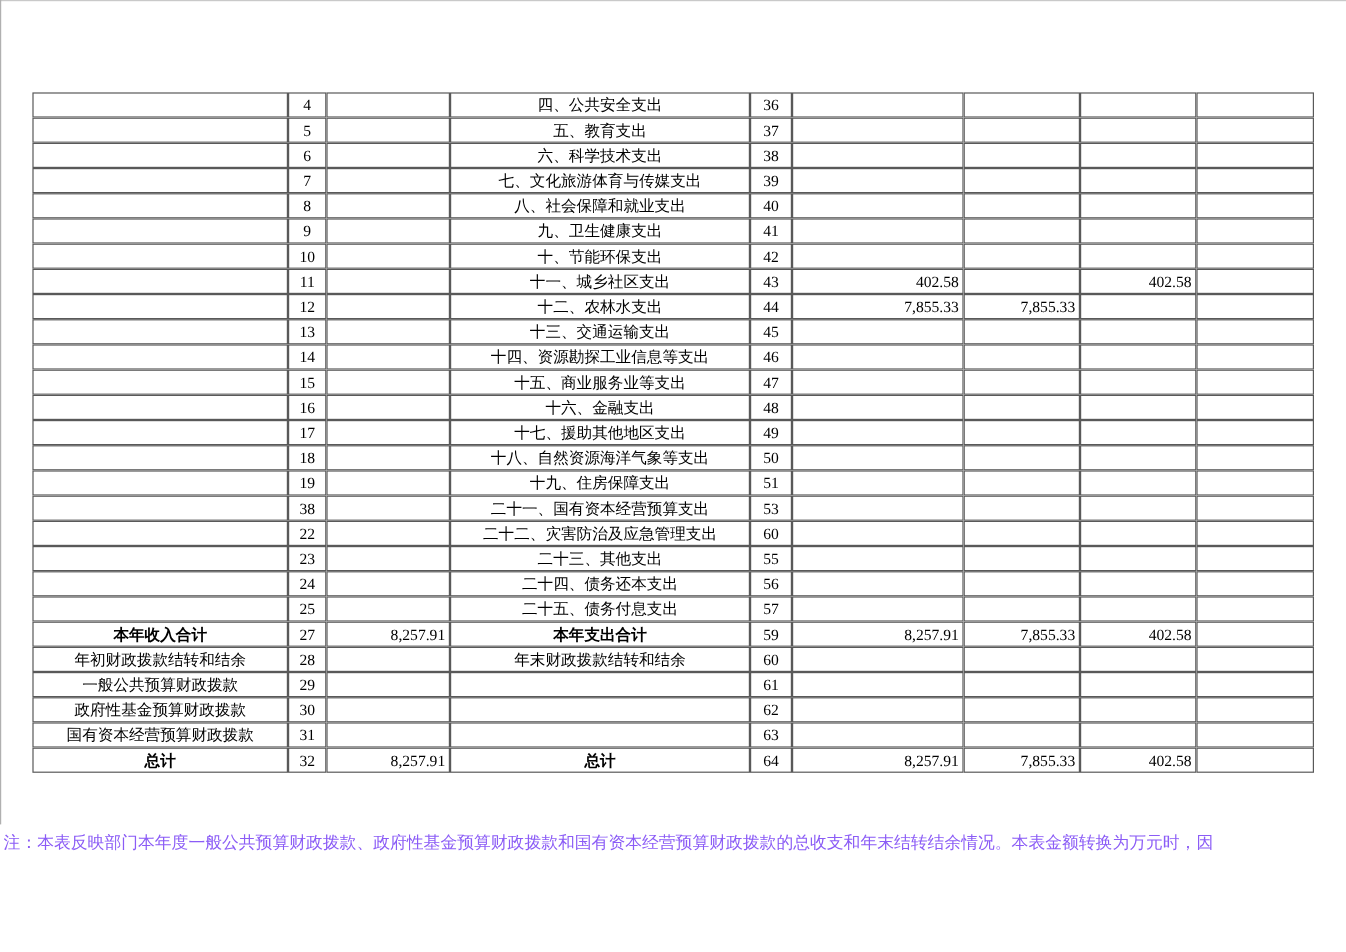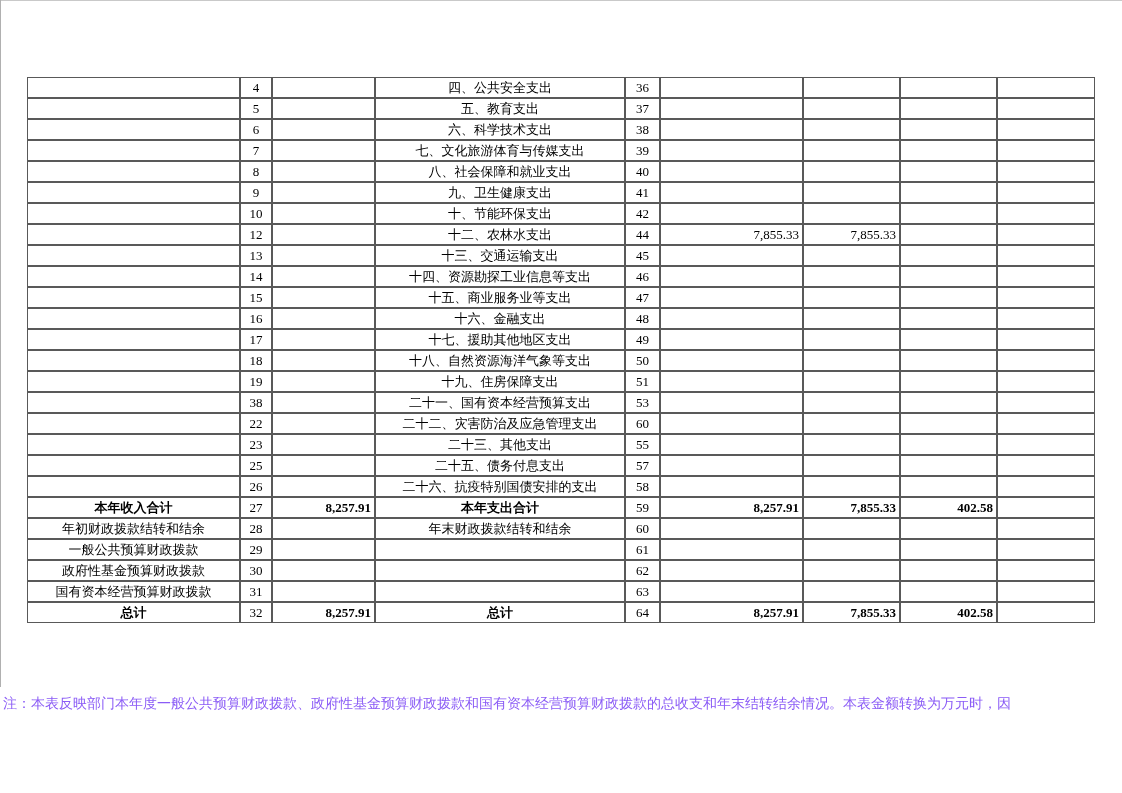--- a/index.html
+++ b/index.html
@@ -32,21 +32,21 @@
     height: 21px;
     padding: 0 3px;
     white-space: nowrap; overflow: hidden;
     line-height: 19px;
     background: #ffffff;
   }
   td.t-left   { text-align: center; }
   td.t-center { text-align: center; }
   td.t-right  { text-align: right; }
   tr.em td.lbl { font-weight: bold; text-align: center; }
-  tr.em td.amt { font-weight: bold; margin-top: 13px; }
+  tr.em td.amt { font-weight: normal; margin-top: 13px; }
   .footnote {
     position: absolute; left: 3px; top: 695px;
     width: 1117px;
     font-size: 14px; line-height: 17px;
     white-space: nowrap; overflow: hidden;
     color: #8b5cf6;
   }
 </style>
 </head>
 <body>
@@ -139,20 +139,31 @@
         <td class="t-right amt"></td>
         <td class="t-left lbl">十、节能环保支出</td>
         <td class="t-center">42</td>
         <td class="t-right amt"></td>
         <td class="t-right amt"></td>
         <td class="t-right amt"></td>
         <td class="t-right amt"></td>
       </tr>
       <tr>
         <td class="t-left lbl"></td>
+        <td class="t-center">11</td>
+        <td class="t-right amt"></td>
+        <td class="t-left lbl">十一、城乡社区支出</td>
+        <td class="t-center">43</td>
+        <td class="t-right amt">402.58</td>
+        <td class="t-right amt"></td>
+        <td class="t-right amt">402.58</td>
+        <td class="t-right amt"></td>
+      </tr>
+      <tr>
+        <td class="t-left lbl"></td>
         <td class="t-center">12</td>
         <td class="t-right amt"></td>
         <td class="t-left lbl">十二、农林水支出</td>
         <td class="t-center">44</td>
         <td class="t-right amt">7,855.33</td>
         <td class="t-right amt">7,855.33</td>
         <td class="t-right amt"></td>
         <td class="t-right amt"></td>
       </tr>
       <tr>
@@ -260,35 +271,35 @@
         <td class="t-right amt"></td>
         <td class="t-left lbl">二十三、其他支出</td>
         <td class="t-center">55</td>
         <td class="t-right amt"></td>
         <td class="t-right amt"></td>
         <td class="t-right amt"></td>
         <td class="t-right amt"></td>
       </tr>
       <tr>
         <td class="t-left lbl"></td>
+        <td class="t-center">24</td>
+        <td class="t-right amt"></td>
+        <td class="t-left lbl">二十四、债务还本支出</td>
+        <td class="t-center">56</td>
+        <td class="t-right amt"></td>
+        <td class="t-right amt"></td>
+        <td class="t-right amt"></td>
+        <td class="t-right amt"></td>
+      </tr>
+      <tr>
+        <td class="t-left lbl"></td>
         <td class="t-center">25</td>
         <td class="t-right amt"></td>
         <td class="t-left lbl">二十五、债务付息支出</td>
         <td class="t-center">57</td>
-        <td class="t-right amt"></td>
-        <td class="t-right amt"></td>
-        <td class="t-right amt"></td>
-        <td class="t-right amt"></td>
-      </tr>
-      <tr>
-        <td class="t-left lbl"></td>
-        <td class="t-center">26</td>
-        <td class="t-right amt"></td>
-        <td class="t-left lbl">二十六、抗疫特别国债安排的支出</td>
-        <td class="t-center">58</td>
         <td class="t-right amt"></td>
         <td class="t-right amt"></td>
         <td class="t-right amt"></td>
         <td class="t-right amt"></td>
       </tr>
       <tr class="em">
         <td class="t-left lbl">本年收入合计</td>
         <td class="t-center">27</td>
         <td class="t-right amt">8,257.91</td>
         <td class="t-left lbl">本年支出合计</td>

